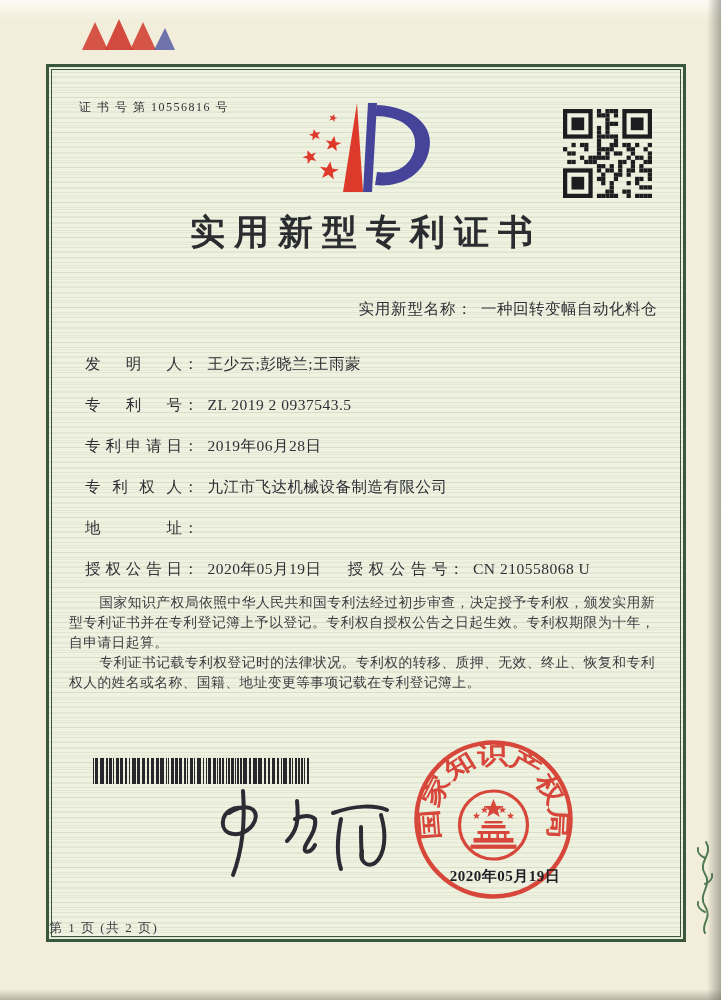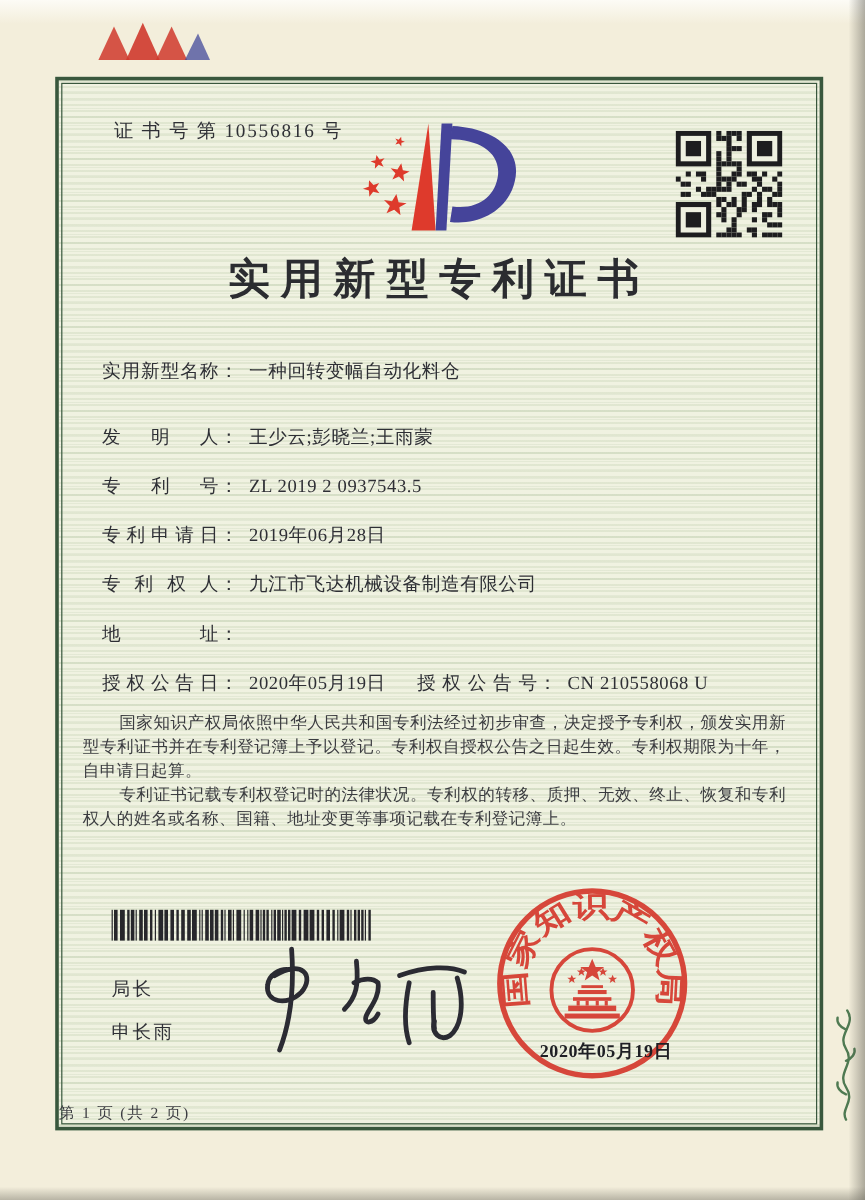--- a/index.html
+++ b/index.html
@@ -25,29 +25,29 @@
     position:absolute;left:46px;top:64px;width:640px;height:878px;
     border:3px solid var(--border-green,#39573d);
     background:
       repeating-linear-gradient(to bottom, rgba(143,170,122,.16) 0 1px, rgba(0,0,0,0) 1px 5px),
       repeating-linear-gradient(to bottom, rgba(120,152,108,.10) 2px 3px, rgba(0,0,0,0) 3px 9px),
       var(--inner-bg,#f0f2e1);
   }
   .frame-inner{position:absolute;inset:2px;border:1px solid var(--border-green,#39573d);pointer-events:none;}
   .content{position:absolute;inset:0;}
 
-  .cert-no{position:absolute;left:46px;top:32px;font-size:16px;letter-spacing:1.5px;color:#2f3036;}
+  .cert-no{position:absolute;left:30px;top:32px;font-size:12px;letter-spacing:1.5px;color:#2f3036;}
   .logo{position:absolute;left:236px;top:24px;}
   .qr{position:absolute;left:514px;top:42px;}
   .title{position:absolute;left:0;right:0;top:142px;text-align:center;
     font-size:35px;font-weight:700;letter-spacing:9px;color:#2b2c30;}
 
   .fields{position:absolute;left:36px;right:26px;top:232px;font-size:15.5px;color:#2e2f35;}
   .frow{display:flex;align-items:baseline;height:21px;margin-bottom:20px;white-space:nowrap;}
-  .frow.first{margin-bottom:34px;}
+  .frow.first{margin-bottom:34px;justify-content:flex-end;}
   .flabel{display:inline-block;width:97px;text-align:justify;text-align-last:justify;}
   .fcolon{margin:0 9px 0 1px;}
   .fval{letter-spacing:.5px;}
   .grant-label{display:inline-block;width:100px;text-align:justify;text-align-last:justify;margin-left:26px;}
 
   .paras{position:absolute;left:20px;right:28px;top:526px;font-size:13.8px;line-height:20px;
     color:#3b3c40;text-align:justify;letter-spacing:.4px;}
   .paras p{margin:0;text-indent:2.2em;}
 
   .barcode{position:absolute;left:42px;top:691px;}
@@ -324,24 +324,20 @@
           <rect x="192" y="0" width="4" height="26" fill="#27272b"></rect>
           <rect x="198" y="0" width="2" height="26" fill="#27272b"></rect>
           <rect x="201" y="0" width="1" height="26" fill="#27272b"></rect>
           <rect x="204" y="0" width="2" height="26" fill="#27272b"></rect>
           <rect x="207" y="0" width="2" height="26" fill="#27272b"></rect>
           <rect x="210" y="0" width="2" height="26" fill="#27272b"></rect>
           <rect x="213" y="0" width="1" height="26" fill="#27272b"></rect>
           <rect x="216" y="0" width="2" height="26" fill="#27272b"></rect>
         </svg>
 
-      <div class="director">
-        <div>局长</div>
-        <div>申长雨</div>
-      </div>
 
       <svg class="signature" width="200" height="105" viewBox="0 0 200 105">
         <g fill="none" stroke="#2b2b33" stroke-width="4" stroke-linecap="round" stroke-linejoin="round">
           <path d="M30,34 C52,20 64,34 52,48 C40,60 22,56 24,42 C25,33 34,28 42,29"></path>
           <path d="M44,12 C46,40 44,70 34,96"></path>
           <path d="M98,22 C100,42 98,52 88,62"></path>
           <path d="M96,40 C104,36 112,36 116,40 C118,52 108,62 106,68 C104,75 112,74 116,66"></path>
           <path d="M134,34 C156,26 176,26 188,31"></path>
           <path d="M142,40 C138,60 138,78 142,90"></path>
           <path d="M182,36 C188,56 186,76 176,84 C168,89 160,82 163,72"></path>

